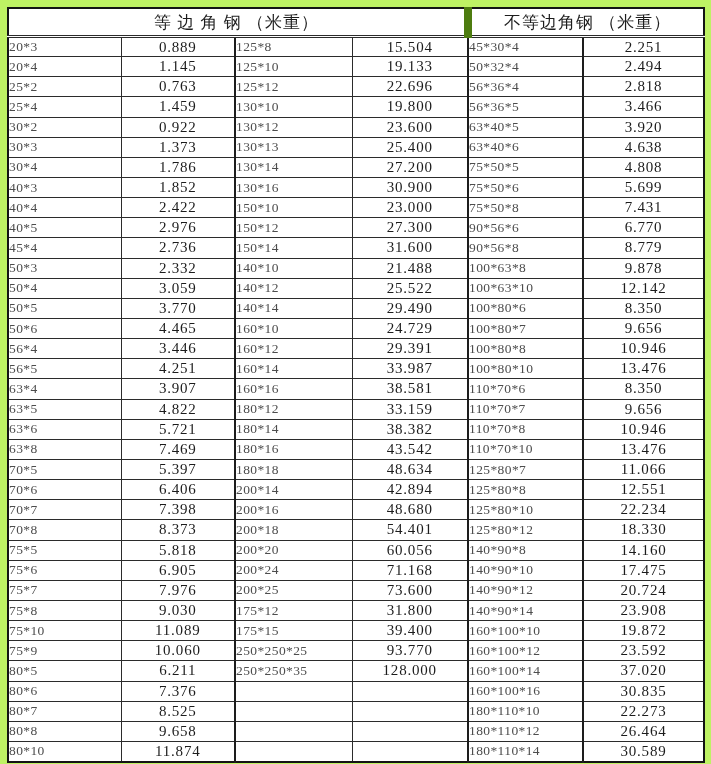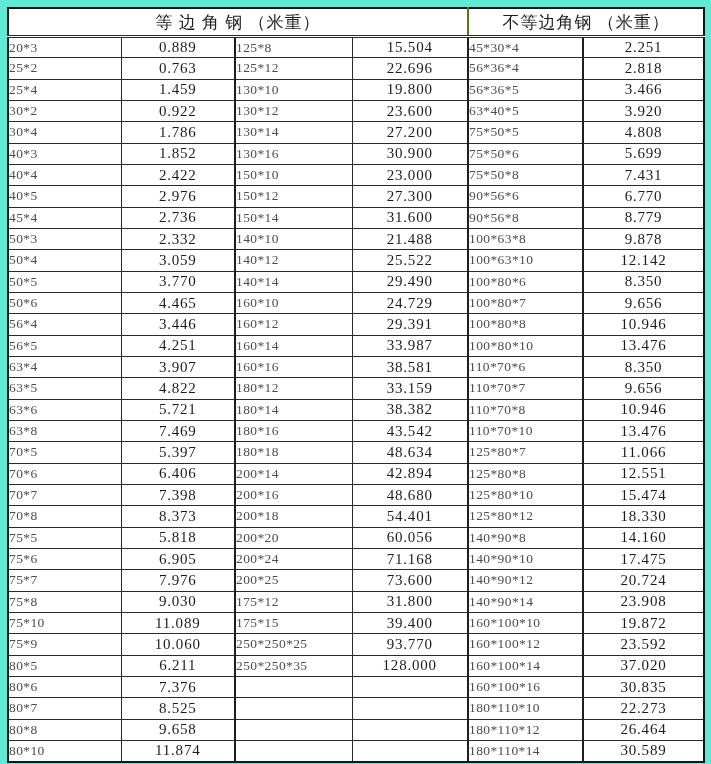--- a/index.html
+++ b/index.html
@@ -8,21 +8,21 @@
     background: #ffffff;
     width: 711px;
     height: 764px;
     overflow: hidden;
     font-family: "Liberation Serif", "DejaVu Serif", serif;
   }
   .page {
     position: relative;
     width: 711px;
     height: 764px;
-    background: #5eead4;
+    background: #bef264;
   }
   table.weight-table {
     position: absolute;
     left: 7px;
     top: 7px;
     width: 696px;
     height: 756px;
     border-collapse: collapse;
     table-layout: fixed;
     background: #ffffff;
@@ -62,21 +62,21 @@
   td.weight {
     text-align: center;
     font-size: 15px;
     color: #1c1c1c;
     letter-spacing: 0.8px;
   }
   
   tr.data-row td:nth-child(3) { border-left: 2px solid #1d1d1d; }
   tr.data-row td:nth-child(5) { border-left: 2px solid #1d1d1d; margin-top: 23px; }
   tr.data-row td:nth-child(6) { border-left: 2px solid #1d1d1d; }
-  tr.header-row th:nth-child(2) { border-left: 2px solid #4d7c0f; }
+  tr.header-row th:nth-child(2) { border-left: 8px solid #4d7c0f; }
 </style>
 </head>
 <body>
 
 <div class="page">
   <table class="weight-table">
     <colgroup>
       <col style="width:113px">
       <col style="width:114px">
       <col style="width:117px">
@@ -93,20 +93,28 @@
     <tbody>
         <tr class="data-row">
           <td class="size">20*3</td>
           <td class="weight">0.889</td>
           <td class="size">125*8</td>
           <td class="weight">15.504</td>
           <td class="size">45*30*4</td>
           <td class="weight">2.251</td>
         </tr>
         <tr class="data-row">
+          <td class="size">20*4</td>
+          <td class="weight">1.145</td>
+          <td class="size">125*10</td>
+          <td class="weight">19.133</td>
+          <td class="size">50*32*4</td>
+          <td class="weight">2.494</td>
+        </tr>
+        <tr class="data-row">
           <td class="size">25*2</td>
           <td class="weight">0.763</td>
           <td class="size">125*12</td>
           <td class="weight">22.696</td>
           <td class="size">56*36*4</td>
           <td class="weight">2.818</td>
         </tr>
         <tr class="data-row">
           <td class="size">25*4</td>
           <td class="weight">1.459</td>
@@ -117,20 +125,28 @@
         </tr>
         <tr class="data-row">
           <td class="size">30*2</td>
           <td class="weight">0.922</td>
           <td class="size">130*12</td>
           <td class="weight">23.600</td>
           <td class="size">63*40*5</td>
           <td class="weight">3.920</td>
         </tr>
         <tr class="data-row">
+          <td class="size">30*3</td>
+          <td class="weight">1.373</td>
+          <td class="size">130*13</td>
+          <td class="weight">25.400</td>
+          <td class="size">63*40*6</td>
+          <td class="weight">4.638</td>
+        </tr>
+        <tr class="data-row">
           <td class="size">30*4</td>
           <td class="weight">1.786</td>
           <td class="size">130*14</td>
           <td class="weight">27.200</td>
           <td class="size">75*50*5</td>
           <td class="weight">4.808</td>
         </tr>
         <tr class="data-row">
           <td class="size">40*3</td>
           <td class="weight">1.852</td>
@@ -258,21 +274,21 @@
           <td class="weight">42.894</td>
           <td class="size">125*80*8</td>
           <td class="weight">12.551</td>
         </tr>
         <tr class="data-row">
           <td class="size">70*7</td>
           <td class="weight">7.398</td>
           <td class="size">200*16</td>
           <td class="weight">48.680</td>
           <td class="size">125*80*10</td>
-          <td class="weight">15.474</td>
+          <td class="weight">22.234</td>
         </tr>
         <tr class="data-row">
           <td class="size">70*8</td>
           <td class="weight">8.373</td>
           <td class="size">200*18</td>
           <td class="weight">54.401</td>
           <td class="size">125*80*12</td>
           <td class="weight">18.330</td>
         </tr>
         <tr class="data-row">

